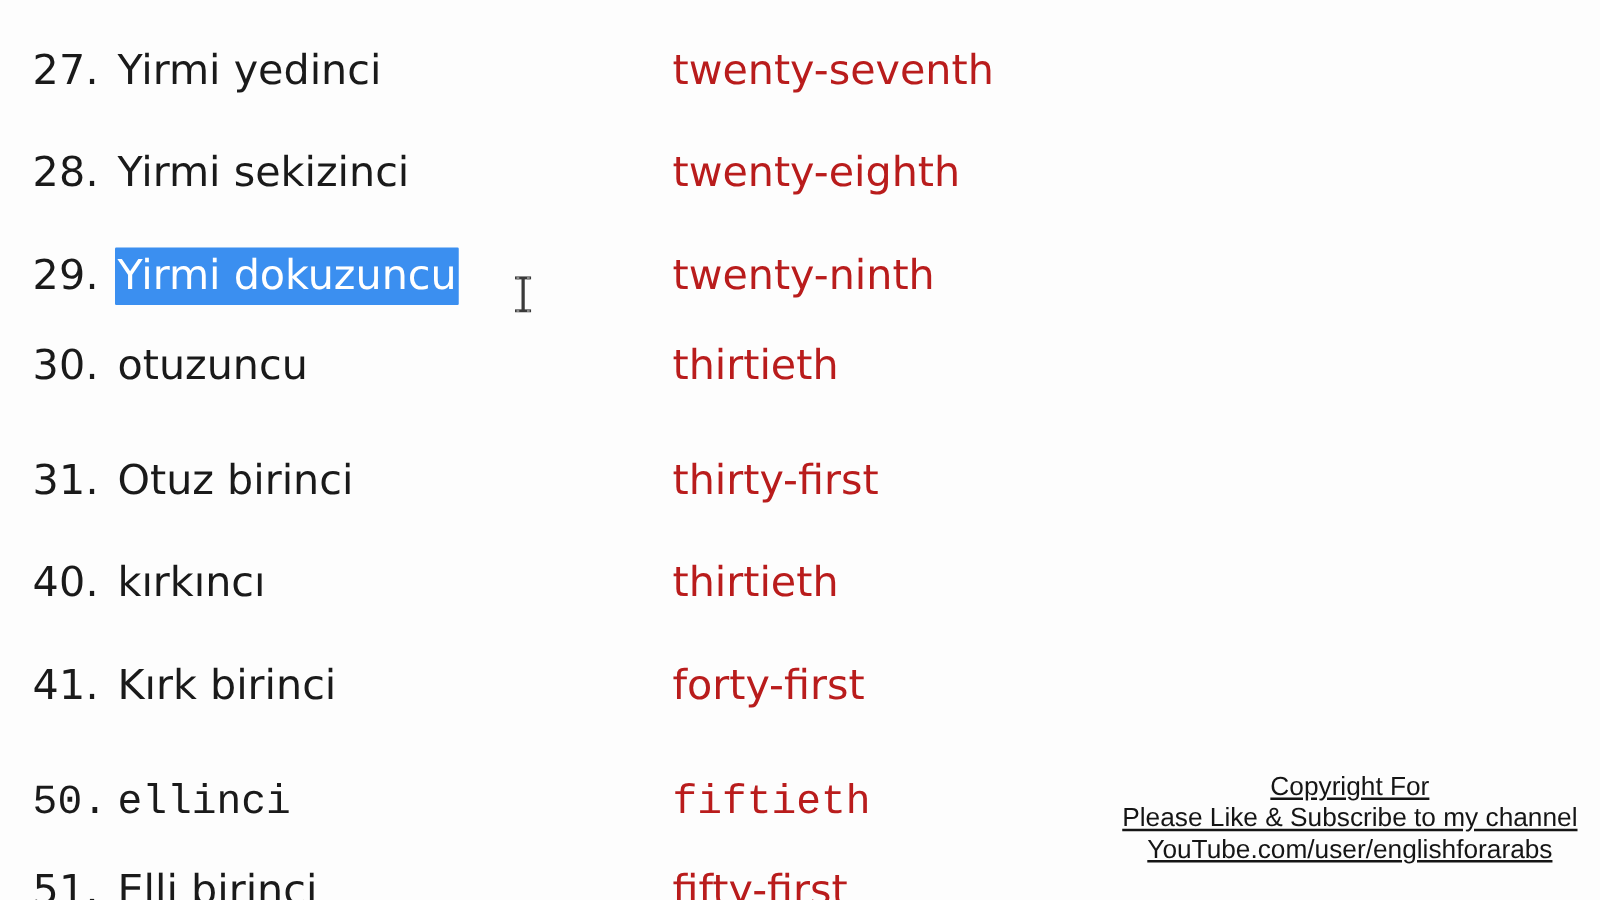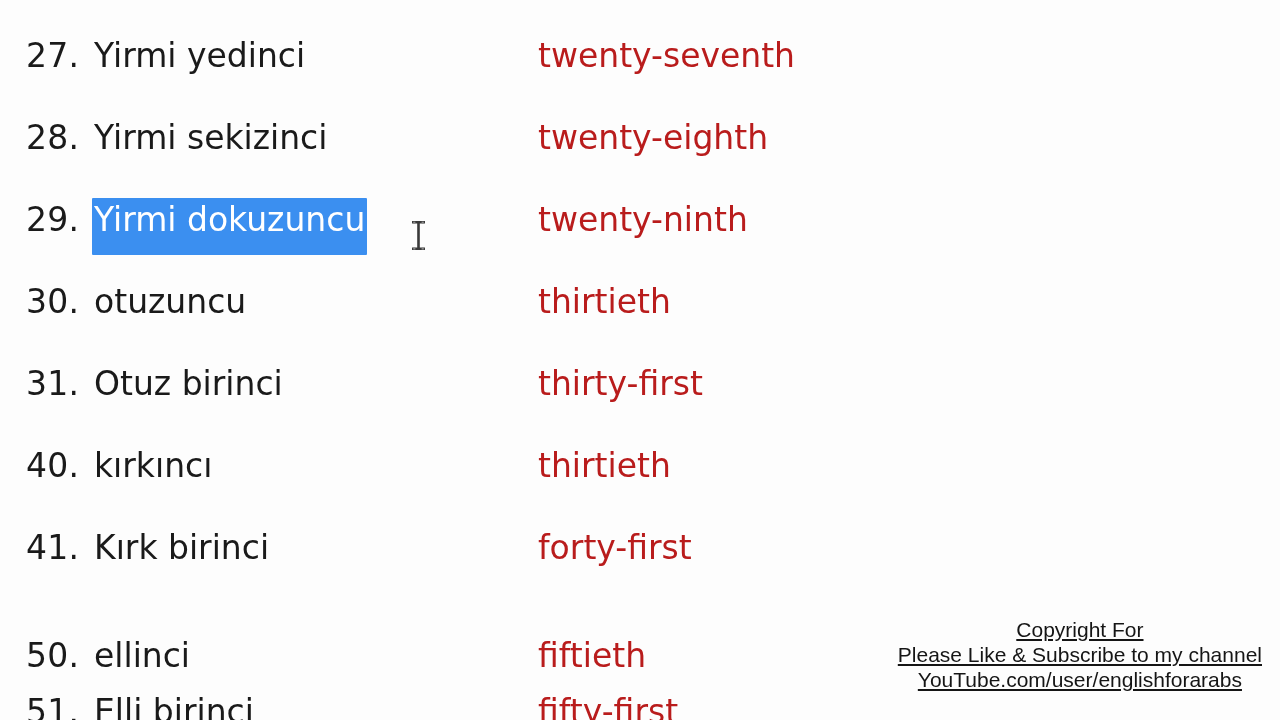--- a/index.html
+++ b/index.html
@@ -69,21 +69,21 @@
     font-size: 33px;
     line-height: 40px;
     white-space: nowrap;
     color: #b91c1c;
   }
 
   
   .row-tr.selected {
     background: #3b8ff0;
     color: #ffffff;
-    padding: 2px 2px 15px 2px;
+    padding: 2px 2px 4px 2px;
     left: 92px;
     top: -2px;
     border-radius: 1px;
   }
 
   
   #text-cursor {
     position: absolute;
     left: 412px;
     top: 221px;
@@ -121,41 +121,41 @@
       <div class="vocab-row" style="top: 118px;">
         <span class="row-num">28.</span>
         <span class="row-tr">Yirmi sekizinci</span>
         <span class="row-en">twenty-eighth</span>
       </div>
       <div class="vocab-row" style="top: 200px;">
         <span class="row-num">29.</span>
         <span class="row-tr selected">Yirmi dokuzuncu</span>
         <span class="row-en">twenty-ninth</span>
       </div>
-      <div class="vocab-row" style="top: 282px;">
+      <div class="vocab-row" style="top: 272px;">
         <span class="row-num">30.</span>
         <span class="row-tr">otuzuncu</span>
         <span class="row-en">thirtieth</span>
       </div>
       <div class="vocab-row" style="top: 364px;">
         <span class="row-num">31.</span>
         <span class="row-tr">Otuz birinci</span>
         <span class="row-en">thirty-first</span>
       </div>
       <div class="vocab-row" style="top: 446px;">
         <span class="row-num">40.</span>
         <span class="row-tr">kırkıncı</span>
         <span class="row-en">thirtieth</span>
       </div>
       <div class="vocab-row" style="top: 528px;">
         <span class="row-num">41.</span>
         <span class="row-tr">Kırk birinci</span>
         <span class="row-en">forty-first</span>
       </div>
-      <div class="vocab-row" style="top: 636px;">
+      <div class="vocab-row" style="top: 622px; font-family: Liberation Mono, monospace;">
         <span class="row-num">50.</span>
         <span class="row-tr">ellinci</span>
         <span class="row-en">fiftieth</span>
       </div>
       <div class="vocab-row" style="top: 692px;">
         <span class="row-num">51.</span>
         <span class="row-tr">Elli birinci</span>
         <span class="row-en">fifty-first</span>
       </div>
     </div>

